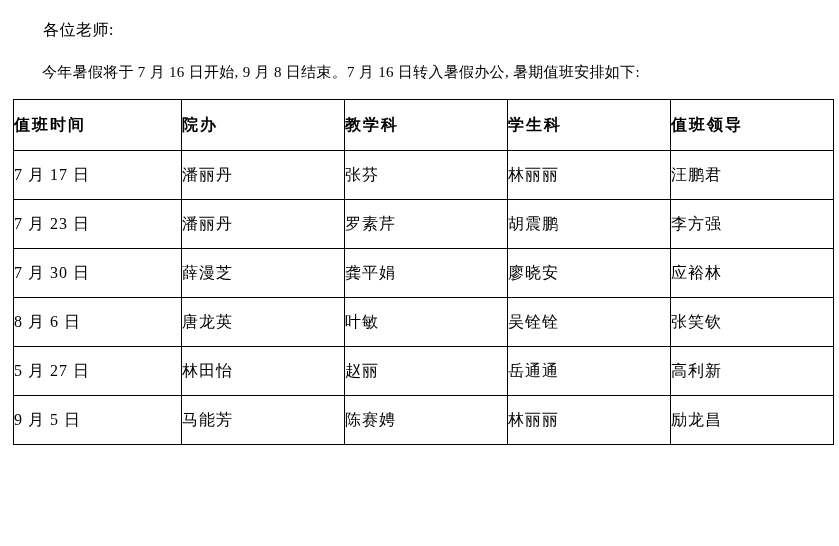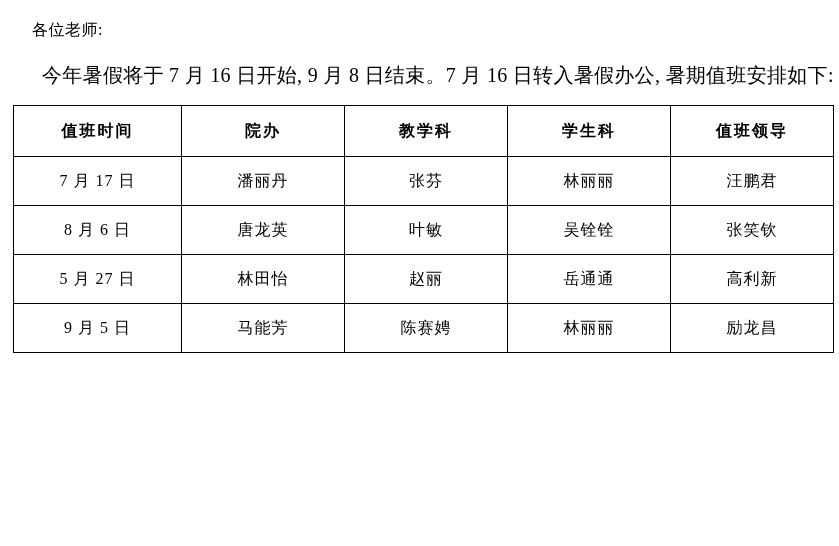--- a/index.html
+++ b/index.html
@@ -17,40 +17,39 @@
   .page {
     position: relative;
     width: 839px;
     height: 546px;
     box-sizing: border-box;
     padding: 0 8px;
   }
   .salutation {
     font-size: 16px;
     line-height: 1.2;
-    margin: 20px 0 0 24px;
+    margin: 20px 0 0 35px;
     letter-spacing: 0.5px;
   }
   .intro {
-    font-size: 20px;
+    font-size: 15px;
     line-height: 1.2;
     margin: 24px 0 0 34px;
     letter-spacing: 0.3px;
     white-space: nowrap;
   }
   table.duty-table {
     border-collapse: collapse;
     width: 820px;
     margin: 18px 0 0 5px;
     table-layout: fixed;
   }
   table.duty-table td,
   table.duty-table th {
     border: 1px solid #000000;
-    text-align: center;
     vertical-align: middle;
     font-size: 16px;
     font-weight: normal;
     padding: 0;
     height: 48px;
     letter-spacing: 1px;
   }
   table.duty-table thead td {
     font-weight: bold;
     height: 50px;
@@ -90,20 +89,34 @@
     </thead>
     <tbody>
       <tr>
         <td>7 月 17 日</td>
         <td>潘丽丹</td>
         <td>张芬</td>
         <td>林丽丽</td>
         <td>汪鹏君</td>
       </tr>
       <tr>
+        <td>7 月 23 日</td>
+        <td>潘丽丹</td>
+        <td>罗素芹</td>
+        <td>胡震鹏</td>
+        <td>李方强</td>
+      </tr>
+      <tr>
+        <td>7 月 30 日</td>
+        <td>薛漫芝</td>
+        <td>龚平娟</td>
+        <td>廖晓安</td>
+        <td>应裕林</td>
+      </tr>
+      <tr>
         <td>8 月 6 日</td>
         <td>唐龙英</td>
         <td>叶敏</td>
         <td>吴铨铨</td>
         <td>张笑钦</td>
       </tr>
       <tr>
         <td>5 月 27 日</td>
         <td>林田怡</td>
         <td>赵丽</td>

